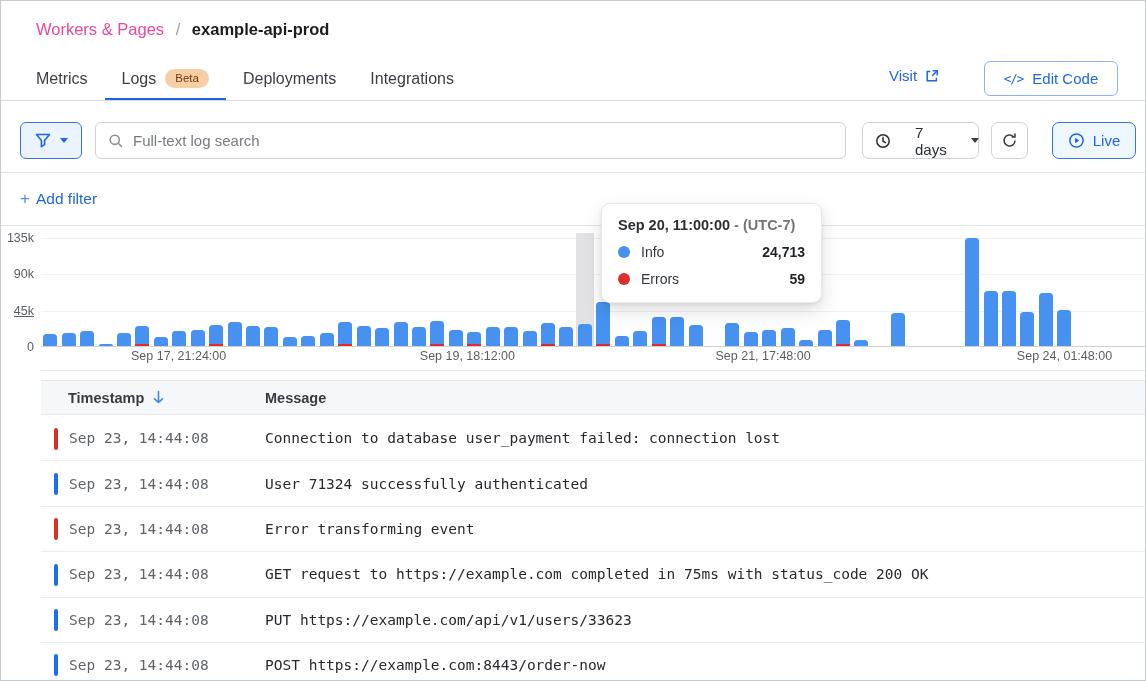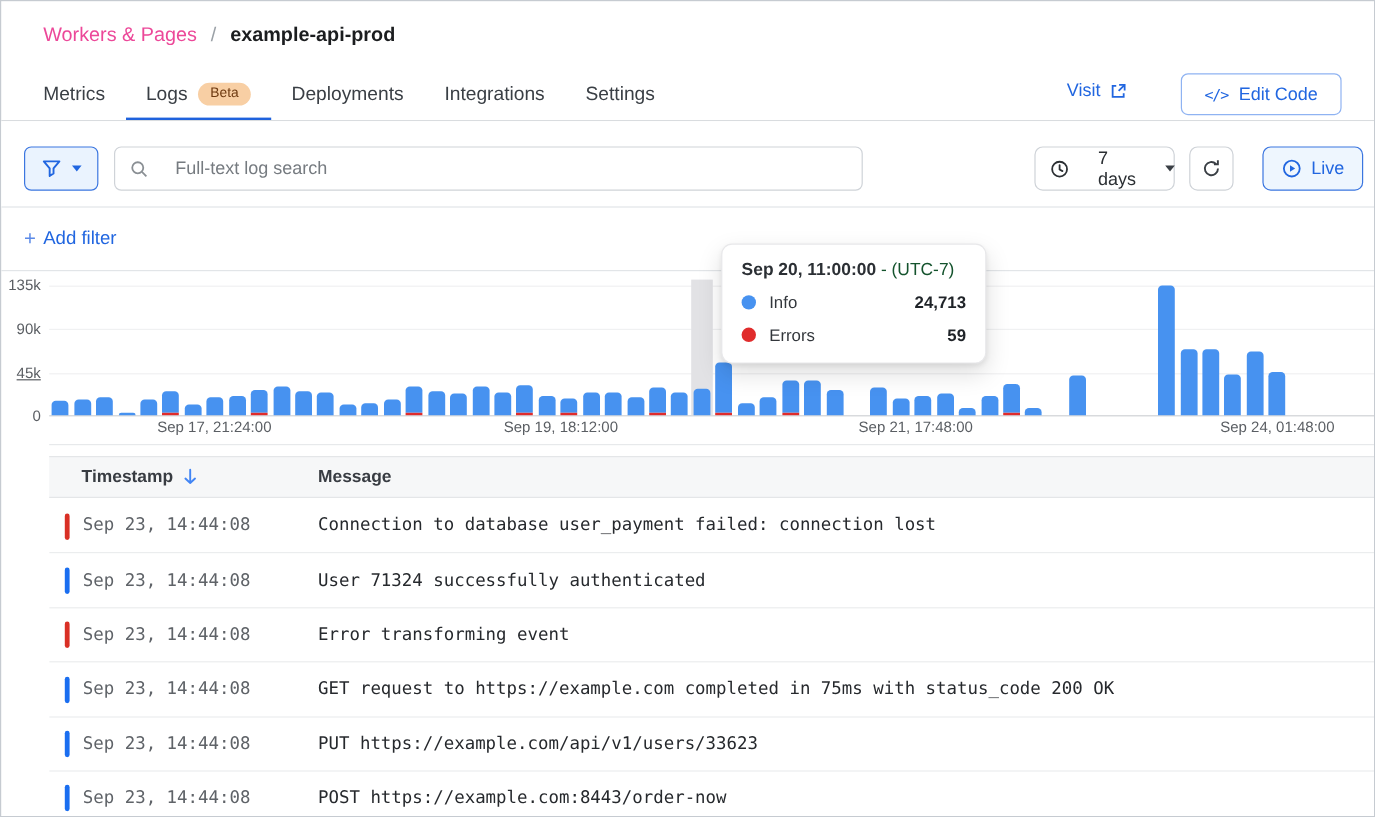--- a/index.html
+++ b/index.html
@@ -33,22 +33,22 @@
 
   
   .filter-row { position:absolute; left:0; top:100px; width:1146px; height:72px;
                 border-bottom:1px solid #e2e5e8; background:#fff; }
   .ctl { position:absolute; top:21px; height:37px; display:flex; align-items:center; }
   .btn-filter { left:19px; width:62px; justify-content:center; gap:9px;
                 background:#eaf3fe; border:1px solid #3b76e0; border-radius:6px; cursor:pointer; }
   .caret { width:0; height:0; border-left:4.5px solid transparent; border-right:4.5px solid transparent;
            border-top:5.5px solid #2166e0; }
   .caret.dark { border-top-color:#3a3f45; }
-  .search-box { left:94px; width:624px; border:1px solid #cfd3d8; border-radius:6px; background:#fff;
-                padding:17px 12px; gap:22px; }
+  .search-box { left:94px; width:751px; border:1px solid #cfd3d8; border-radius:6px; background:#fff;
+                padding:17px 12px; gap:9px; }
   .search-box input { border:none; outline:none; flex:1; font-size:15px; color:#3a3f45;
                       font-family:"Liberation Sans", sans-serif; background:transparent; }
   .search-box input::placeholder { color:#767b80; }
   .btn-time { left:861px; width:117px; border:1px solid #cfd3d8; border-radius:7px; background:#fff;
               padding:0 12px; gap:24px; font-size:15px; color:#2b2f33; cursor:pointer; }
   .btn-time .lbl { flex:1; }
   .btn-refresh { left:990px; width:37px; justify-content:center; border:1px solid #cfd3d8;
                  border-radius:7px; background:#fff; cursor:pointer; }
   .btn-live { left:1051px; width:84px; justify-content:center; gap:8px; background:#eef6fe;
               border:1px solid #3b76e0; border-radius:7px; color:#2166e0; font-size:15px; cursor:pointer; }
@@ -73,21 +73,21 @@
   .bar-info { border-radius:3.5px 3.5px 0 0; }
   .xtick { position:absolute; top:123px; transform:translateX(-50%); font-size:12.5px;
            color:#5a5e63; white-space:nowrap; }
 
   
   .tooltip { position:absolute; left:600px; top:202px; width:221px; background:#fff;
              border:1px solid #e8e8ea; border-radius:9px; padding:13px 16px 15px;
              box-shadow:0 2px 4px rgba(0,0,0,.07), 0 8px 20px rgba(0,0,0,.13); z-index:5; }
   .tooltip .tt-title { font-size:14.5px; }
   .tooltip .tt-title b { color:#2b2f34; font-weight:700; }
-  .tooltip .tt-title .muted { color:#14532d; font-weight:400; }
+  .tooltip .tt-title .muted { color:#737373; font-weight:700; }
   .tt-row { display:flex; align-items:center; margin-top:11px; font-size:14px; color:#33373c; }
   .tt-row:first-of-type { margin-top:15px; }
   .dot { width:12px; height:12px; border-radius:50%; flex:0 0 auto; }
   .tt-row .lbl { margin-left:11px; }
   .tt-row .val { margin-left:auto; font-weight:700; color:#1f2328; }
 
   
   .logtable { position:absolute; left:0; top:369px; width:1146px; bottom:0;
               border-top:1px solid #e7e9eb;margin-left:40px; }
   .thead { position:absolute; left:0; top:9px; width:1146px; height:35px; background:#f6f7f8;
@@ -123,23 +123,20 @@
       <div class="tab active">
         <span>Logs</span>
         <span class="badge">Beta</span>
       </div>
       <div class="tab">
         <span>Deployments</span>
       </div>
       <div class="tab">
         <span>Integrations</span>
       </div>
-      <div class="tab">
-        <span>Settings</span>
-      </div>
     </div>
 
   <div class="visit">
     <span>Visit</span>
     <span>
       <svg width="14" height="14" viewBox="0 0 14 14">
           <path d="M5.2 2.6H2.2v9.2h9.2V8.8" fill="none" stroke="#2166e0" stroke-width="1.5"></path>
           <path d="M7.6 1.8h4.6v4.6" fill="none" stroke="#2166e0" stroke-width="1.5"></path>
           <path d="M12 2 7.2 6.8" fill="none" stroke="#2166e0" stroke-width="1.5"></path>
         </svg>

